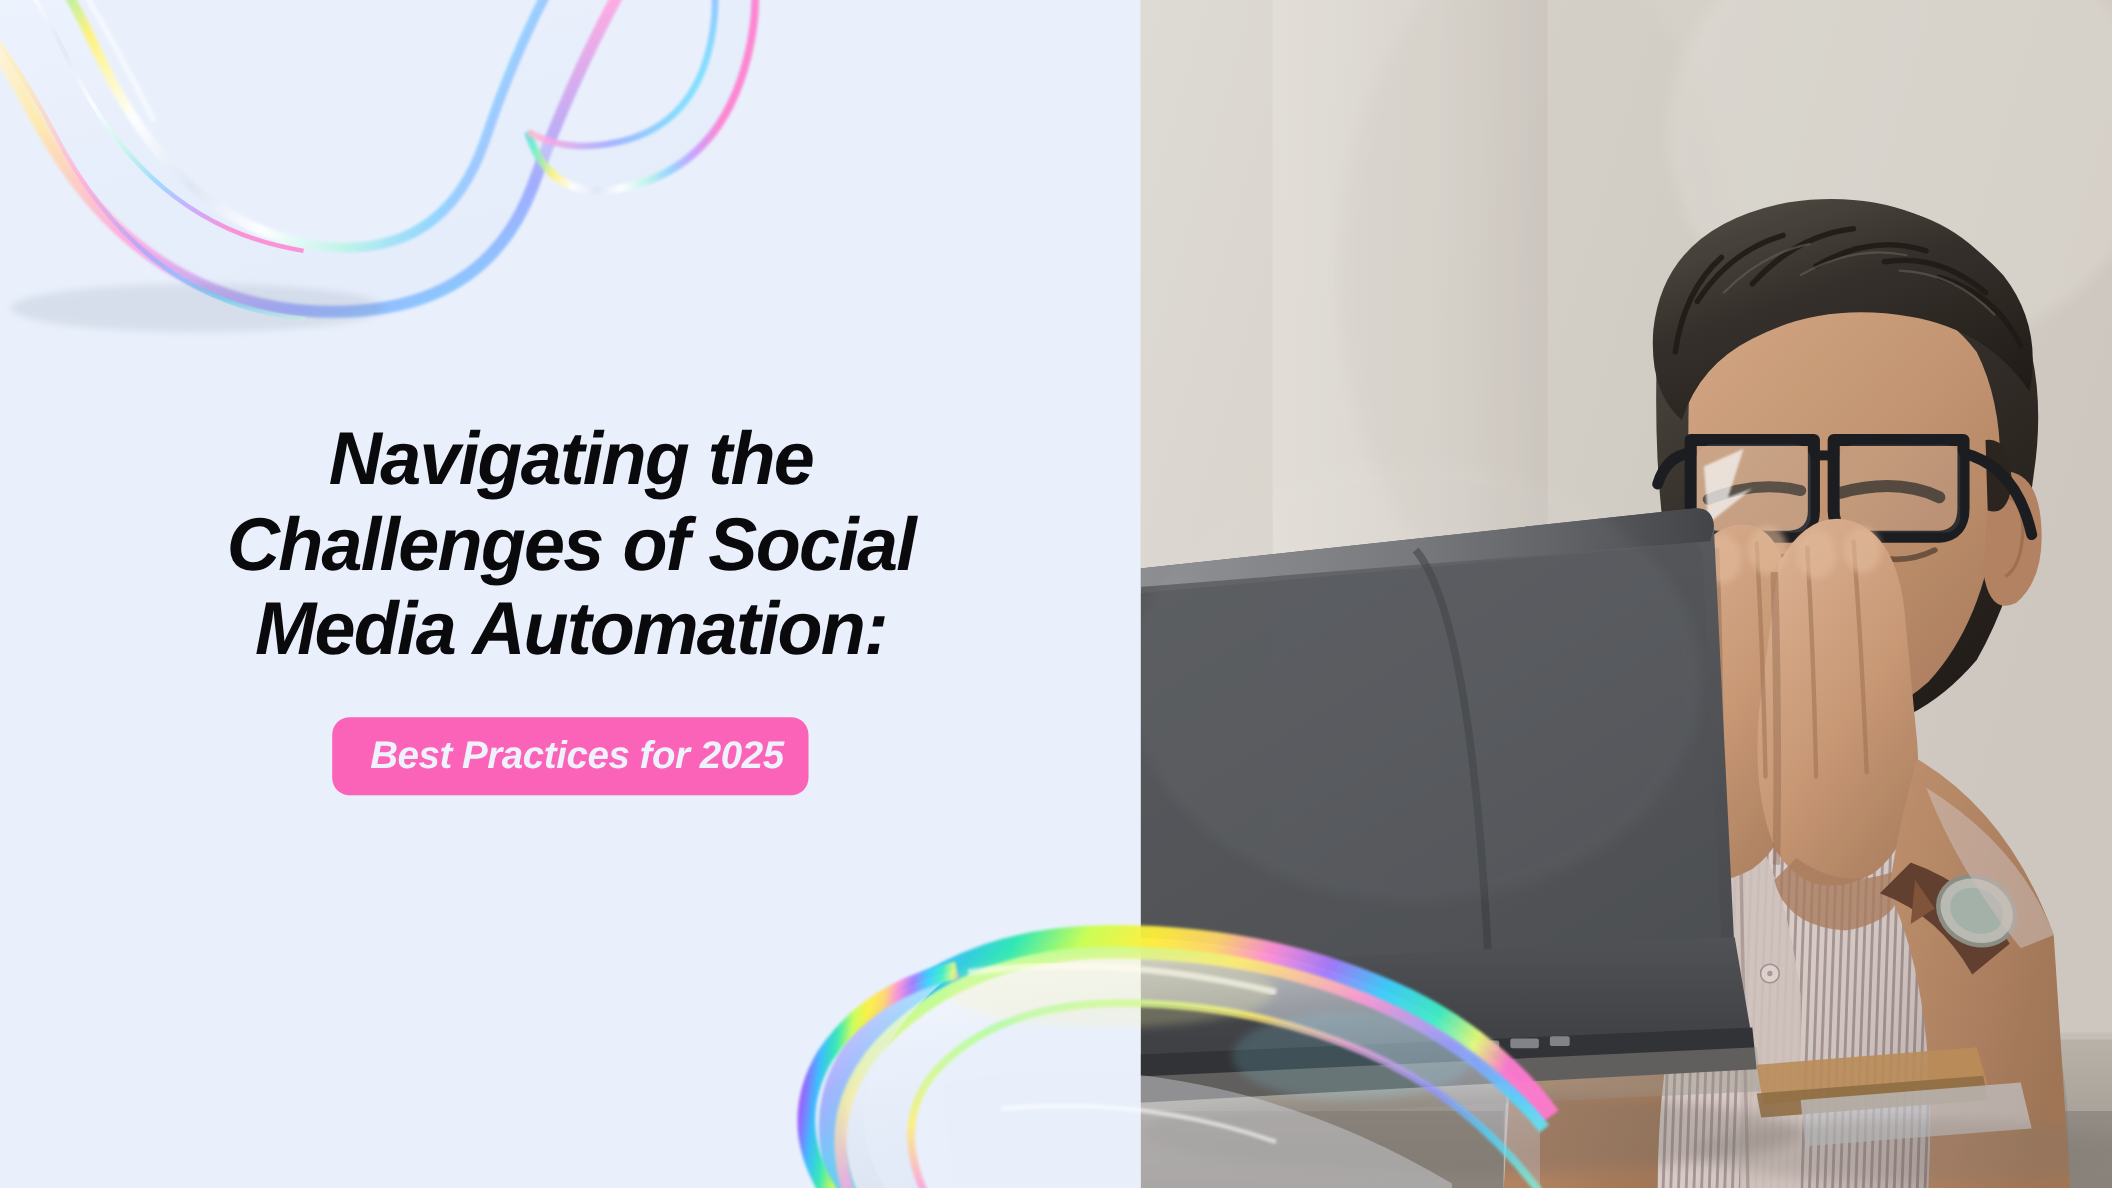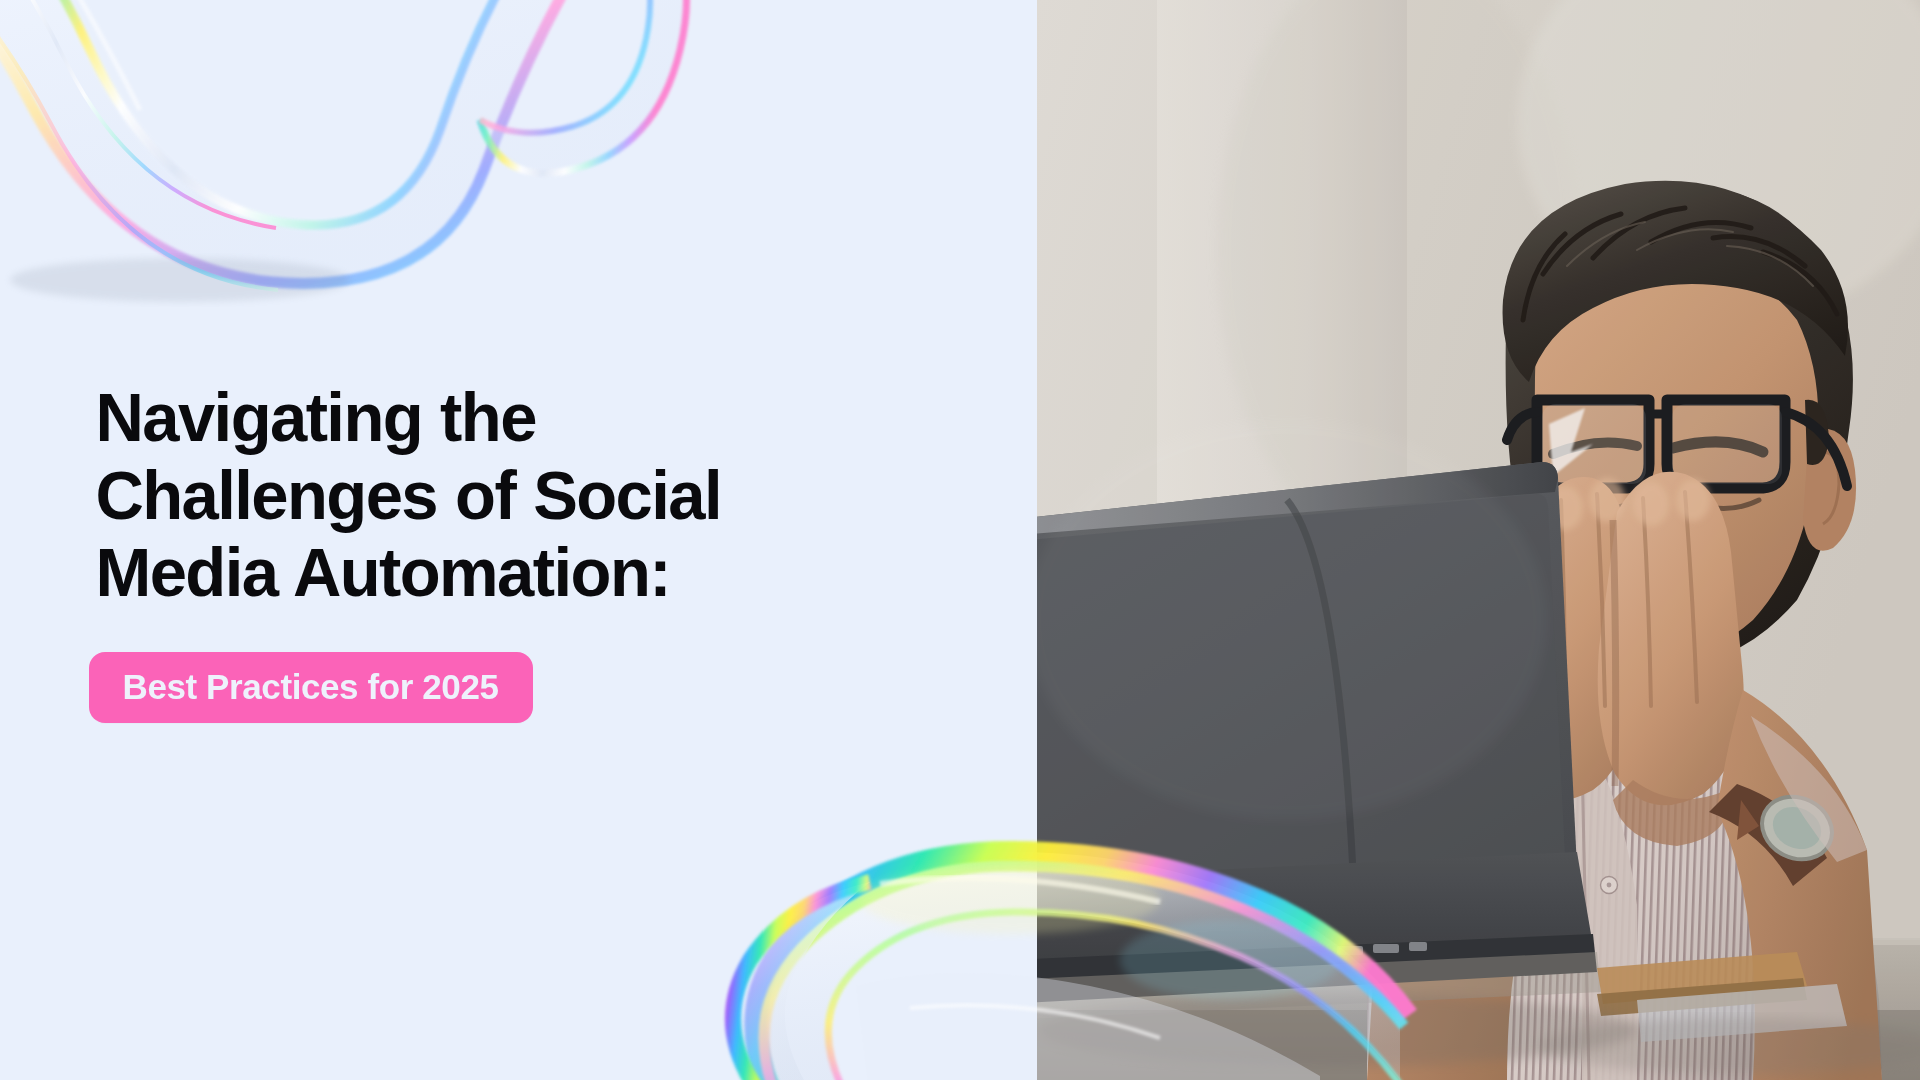--- a/index.html
+++ b/index.html
@@ -22,37 +22,39 @@
     position:absolute;
     left:0; top:0;
     width:1037px; height:1080px;
     display:flex; flex-direction:column;
     align-items:center; justify-content:center;
     z-index:40;
   }
   #headline-wrap{
     width:860px;
     margin-top:22px;
+    text-align:center;
+    font-style:italic;
   }
   #headline{
     font-family:"Liberation Sans", sans-serif;
     font-size:68px;
     font-weight:700;
     line-height:1.14;
     letter-spacing:-1.6px;
     color:#0a0a0d;
     word-spacing:1px;
     transform:scaleX(0.985);
   }
   #headline .hl-line{ display:block; white-space:nowrap; }
 
   #badge{
     display:inline-block;
     margin-top:40px;
-    padding:17px 34px 19px 34px;
+    padding:17px 22px 19px 34px;
     background:#fb63b8;
     border-radius:16px;
     color:#eef2fc;
     font-size:35px;
     font-weight:700;
     letter-spacing:-0.4px;
     line-height:1;
     white-space:nowrap;
     box-shadow:0 1px 0 rgba(0,0,0,0.02);
   }

